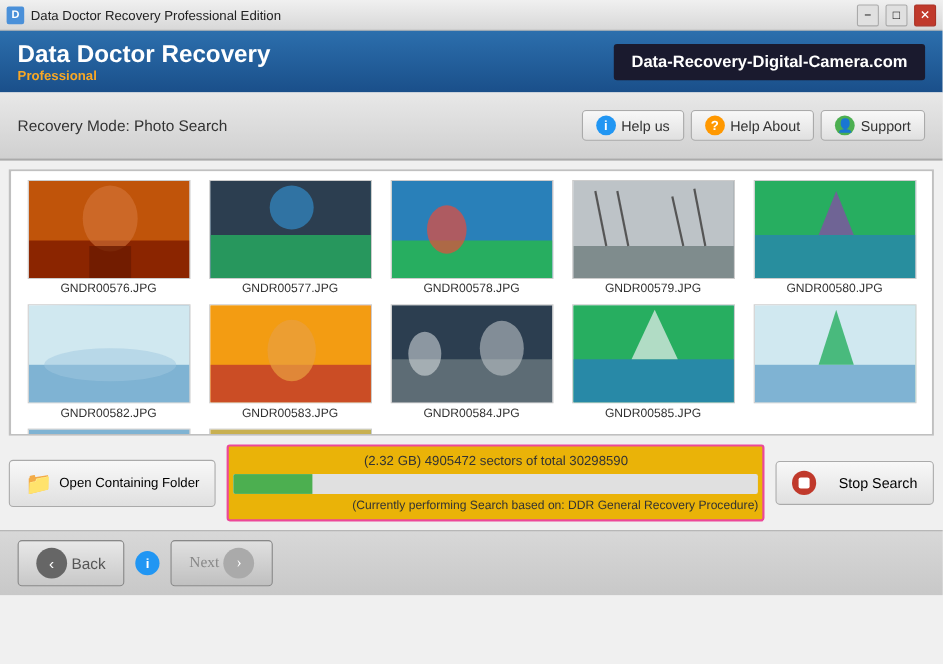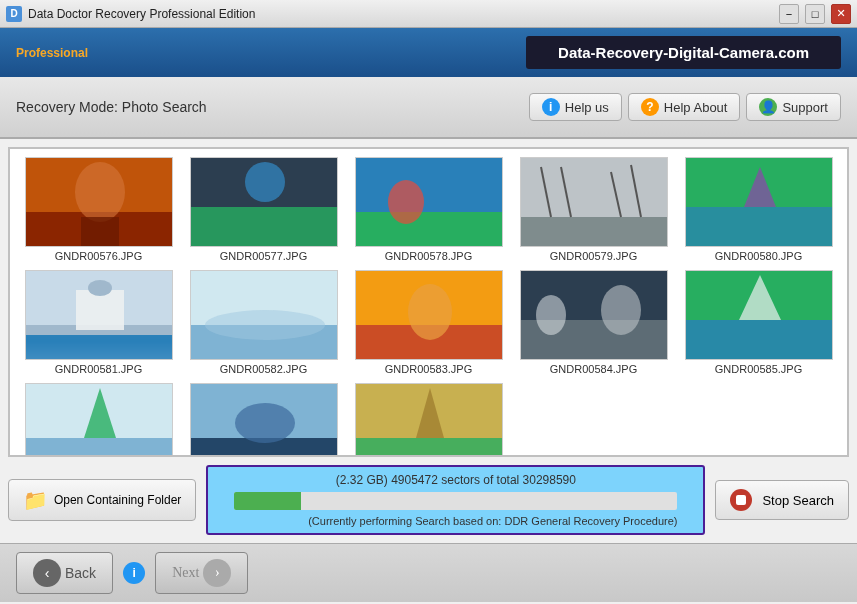--- a/index.html
+++ b/index.html
@@ -27,21 +27,21 @@
       display: flex;
       align-items: center;
       justify-content: space-between;
     }
     #app-logo { }
     #app-title { color: white; font-size: 22px; font-weight: bold; line-height: 1.2; }
     #app-subtitle { color: #f9a825; font-size: 12px; font-weight: bold; }
     #app-domain {
       background: #1a1a2e;
       color: white;
-      padding: 8px 32px;
+      padding: 8px 16px;
       font-size: 15px;
       font-weight: bold;
       border-radius: 3px;
     }
 
     
     #navbar {
       background: linear-gradient(to bottom, #e8e8e8, #d0d0d0);
       border-bottom: 2px solid #aaa;
       padding: 16px 16px;
@@ -66,21 +66,21 @@
     .nav-btn-icon { width: 18px; height: 18px; border-radius: 50%; display: flex; align-items: center; justify-content: center; font-size: 12px; font-weight: bold; }
     .info-icon { background: #2196f3; color: white; }
     .help-icon { background: #ff9800; color: white; }
     .support-icon { background: #4caf50; color: white; }
 
     
     #main-content {
       background: white;
       margin: 8px;
       border: 2px solid #c0c0c0;
-      height: 310px;
+      height: 242px;
       overflow-y: auto;
       overflow-x: hidden;
       padding: 8px;
       display: grid;
       grid-template-columns: repeat(5, 1fr);
       gap: 8px 4px;
       align-content: start;
     }
 
     
@@ -140,44 +140,44 @@
       background: linear-gradient(to bottom, #f8f8f8, #e0e0e0);
       cursor: pointer;
       font-size: 12px;
       white-space: nowrap;
       min-width: 155px;
     }
     .folder-icon { font-size: 20px; }
 
     #progress-container {
       flex: 1;
-      border: 2px solid #4c1d95;
+      border: 2px solid #ec4899;
       border-radius: 3px;
-      padding: 6px 26px;
-      background: #7dd3fc;
+      padding: 6px 4px;
+      background: #eab308;
     }
     #progress-text { font-size: 12px; color: #333; margin-bottom: 5px; text-align: center; }
     #progress-bar-bg {
       background: #e0e0e0;
       height: 18px;
       border-radius: 2px;
       overflow: hidden;
       margin-bottom: 5px;
     }
     #progress-bar-fill {
       height: 100%;
       background: #4caf50;
       width: 15%;
     }
     #progress-sub { font-size: 11px; color: #333; text-align: right; }
 
     #stop-search-btn {
       display: flex;
       align-items: center;
-      gap: 10px;
+      gap: 20px;
       padding: 8px 14px;
       border: 1px solid #aaa;
       border-radius: 4px;
       background: linear-gradient(to bottom, #f8f8f8, #e0e0e0);
       cursor: pointer;
       font-size: 13px;
       white-space: nowrap;
       justify-content: space-between;
     }
     .stop-icon { width: 22px; height: 22px; background: #c0392b; border-radius: 50%; display: flex; align-items: center; justify-content: center; }
@@ -223,20 +223,21 @@
 <div id="titlebar">
   <div id="titlebar-icon">D</div>
   <span id="titlebar-title">Data Doctor Recovery Professional Edition</span>
   <div class="titlebar-btn">−</div>
   <div class="titlebar-btn">□</div>
   <div class="titlebar-btn" id="close-btn">✕</div>
 </div>
 
 <div id="app-header">
   <div id="app-logo">
+    <div id="app-title">Data Doctor Recovery</div>
     <div id="app-subtitle">Professional</div>
   </div>
   <div id="app-domain">Data-Recovery-Digital-Camera.com</div>
 </div>
 
 <div id="navbar">
   <span id="recovery-mode">Recovery Mode:  Photo Search</span>
   <div id="nav-buttons">
     <button class="nav-btn">
       <span class="nav-btn-icon info-icon">i</span>
@@ -313,34 +314,20 @@
             <rect width="148" height="90" fill="#27ae60"></rect>
             <rect x="0" y="50" width="148" height="40" fill="#2980b9" opacity="0.7"></rect>
             <polygon points="74,10 90,50 58,50" fill="#8e44ad" opacity="0.7"></polygon>
           </svg>
         </div>
       </div>
       <div class="photo-label">GNDR00580.JPG</div>
     </div>
     <div class="photo-item">
       <div class="photo-thumb">
-        <div class="photo-thumb-inner thumb-6">
-          <svg width="148" height="90" xmlns="http://www.w3.org/2000/svg">
-            <rect width="148" height="60" fill="#c8dae8"></rect>
-            <rect x="0" y="60" width="148" height="30" fill="#2980b9" opacity="0.9"></rect>
-            <rect x="0" y="55" width="148" height="10" fill="#a0b8cc"></rect>
-            <rect x="50" y="20" width="48" height="40" fill="#ecf0f1" opacity="0.9"></rect>
-            <ellipse cx="74" cy="18" rx="12" ry="8" fill="#a0b8cc"></ellipse>
-          </svg>
-        </div>
-      </div>
-      <div class="photo-label">GNDR00581.JPG</div>
-    </div>
-    <div class="photo-item">
-      <div class="photo-thumb">
         <div class="photo-thumb-inner thumb-7">
           <svg width="148" height="90" xmlns="http://www.w3.org/2000/svg">
             <rect width="148" height="90" fill="#d0e8f0"></rect>
             <rect x="0" y="55" width="148" height="35" fill="#7fb3d3"></rect>
             <ellipse cx="74" cy="55" rx="60" ry="15" fill="#a0c8e0" opacity="0.5"></ellipse>
           </svg>
         </div>
       </div>
       <div class="photo-label">GNDR00582.JPG</div>
     </div>

